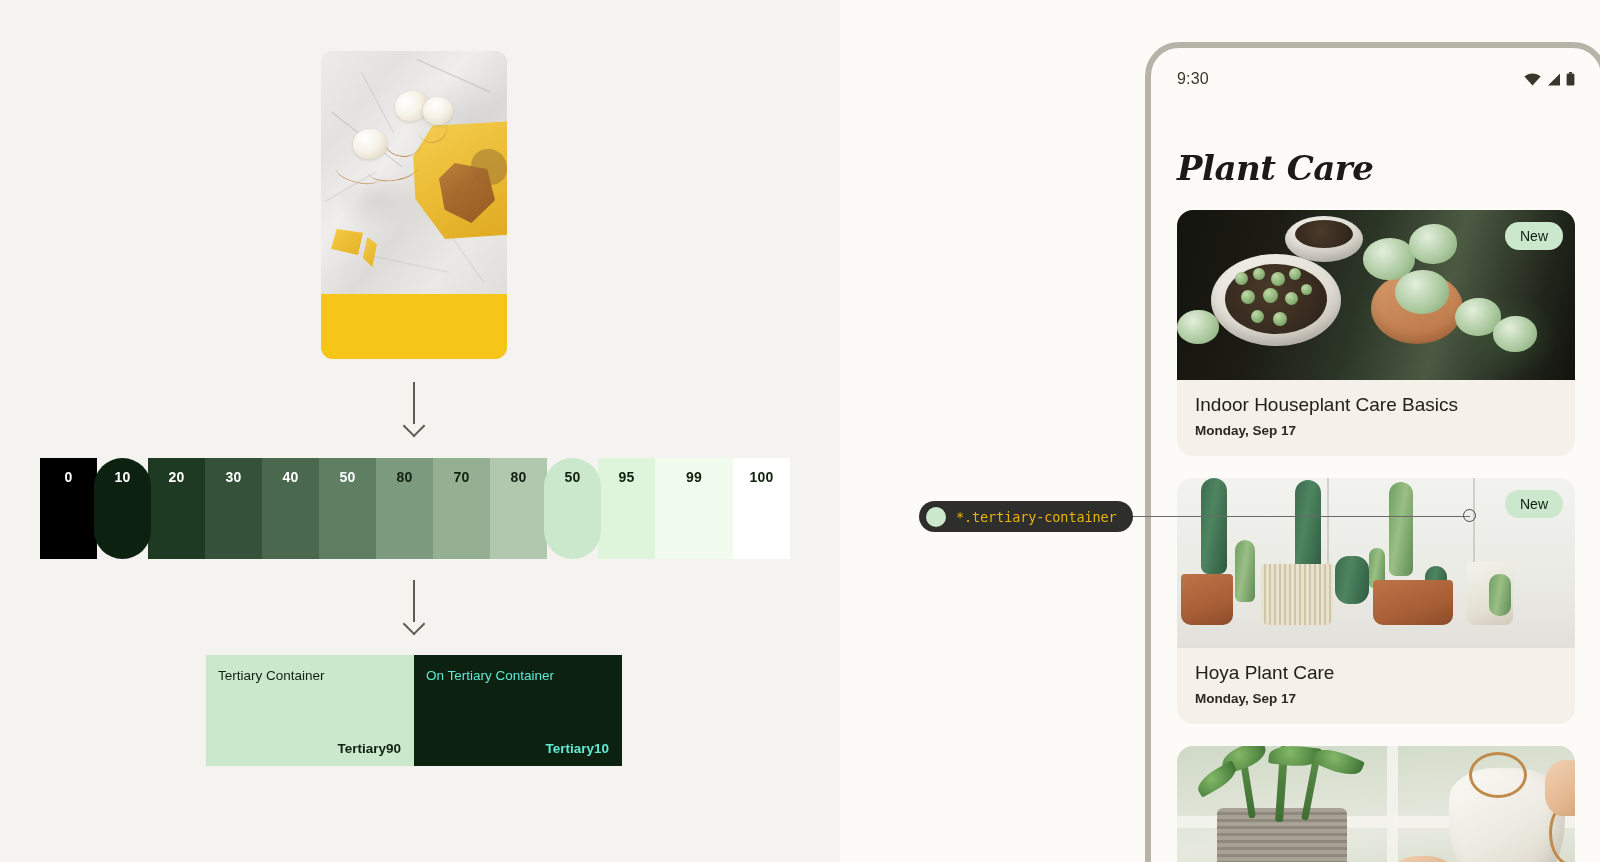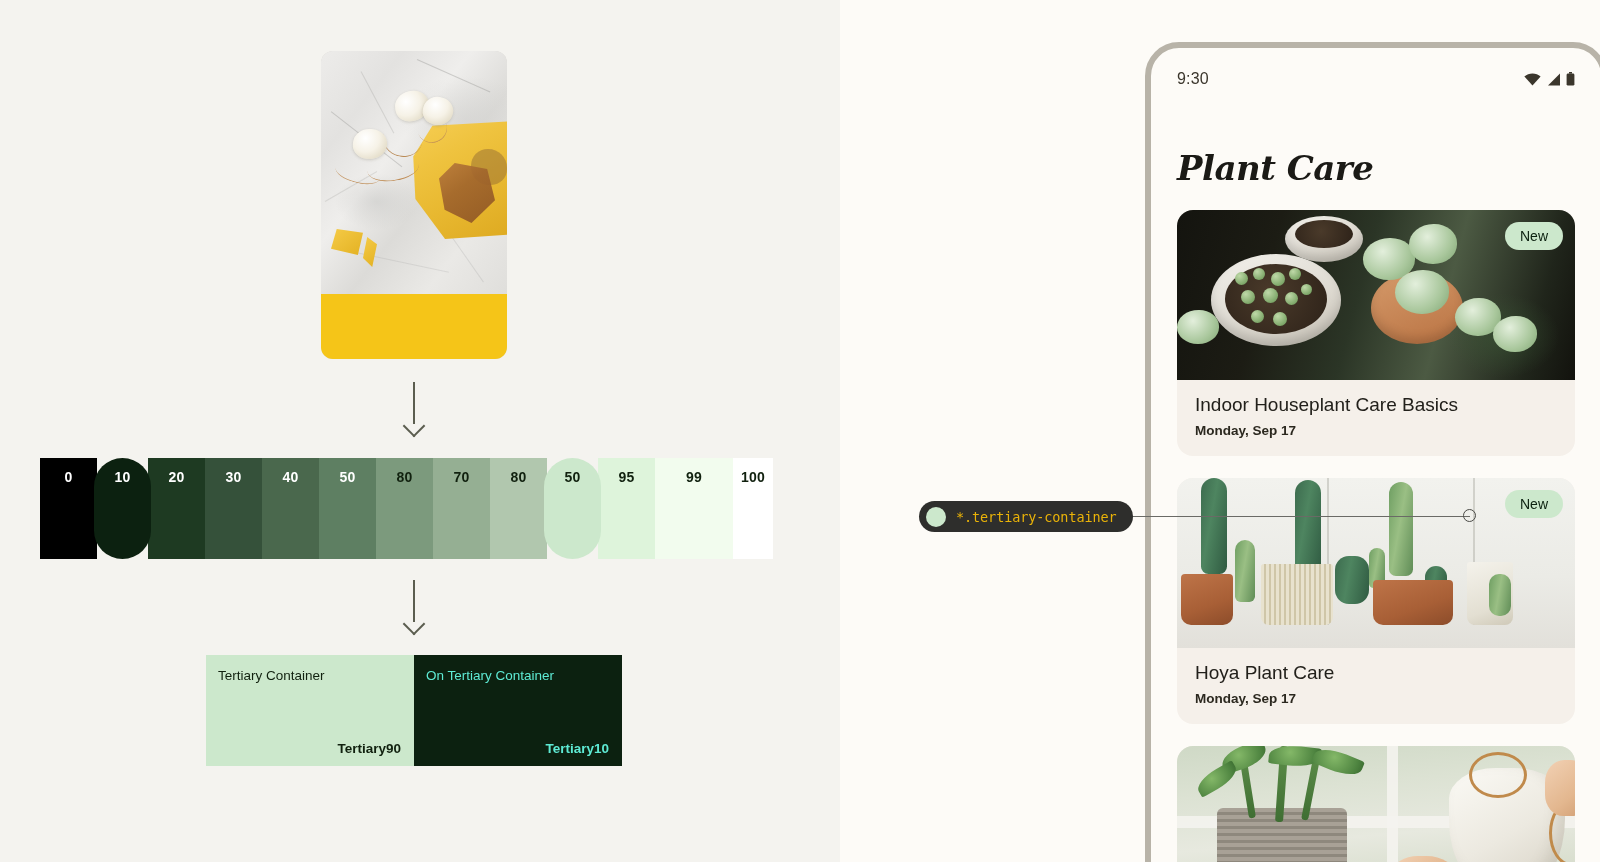--- a/index.html
+++ b/index.html
@@ -524,21 +524,21 @@
         </div>
         <div class="swatch pill" style="width: 57px; background: rgb(204, 232, 204); color: rgb(17, 33, 15); margin-left: -3px; margin-right: -3px;">
           <span>50</span>
         </div>
         <div class="swatch" style="width: 57px; background: rgb(222, 244, 219); color: rgb(17, 33, 15);">
           <span>95</span>
         </div>
         <div class="swatch" style="width: 78px; background: rgb(242, 252, 238); color: rgb(17, 33, 15);">
           <span>99</span>
         </div>
-        <div class="swatch" style="width: 40px; background: rgb(255, 255, 255); color: rgb(17, 33, 15);">
+        <div class="swatch" style="width: 57px; background: rgb(255, 255, 255); color: rgb(17, 33, 15);">
           <span>100</span>
         </div>
       </div>
 
     <div class="arrow arrow-2">
       <div class="shaft"></div>
       <div class="head"></div>
     </div>
 
     <div class="container-pair" id="role-pair">

